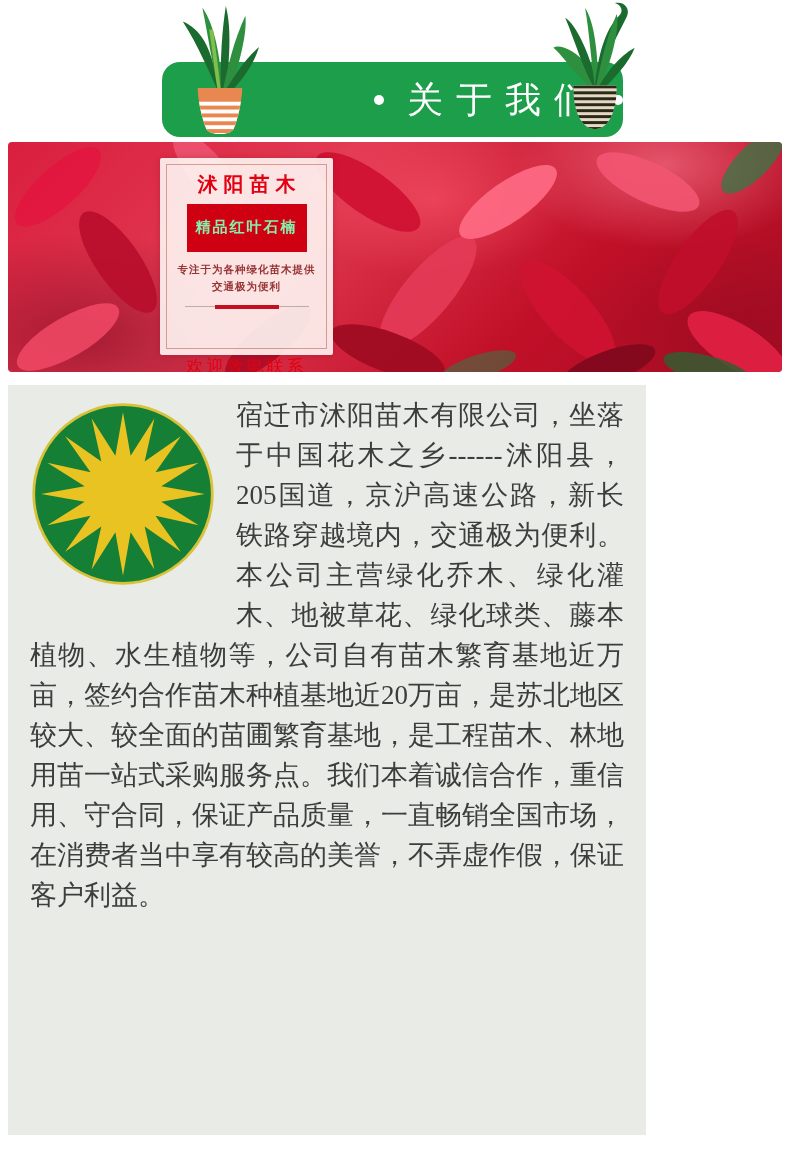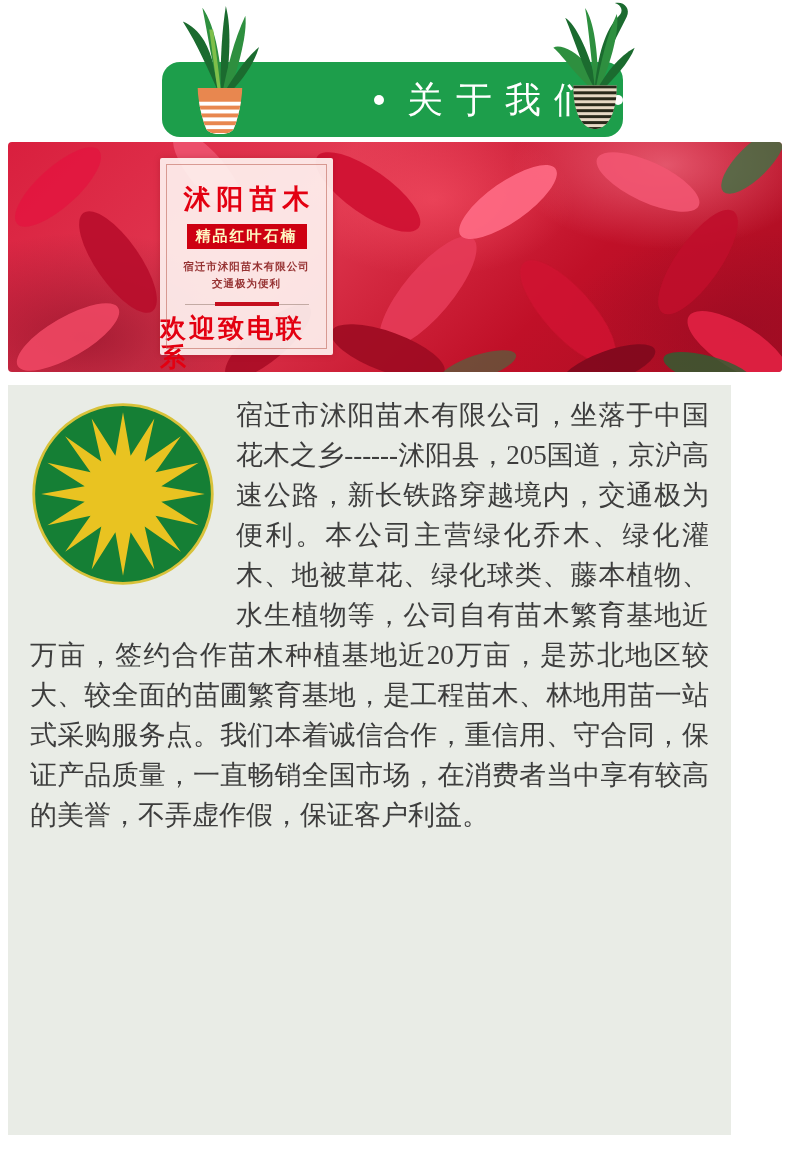--- a/index.html
+++ b/index.html
@@ -41,45 +41,45 @@
     position:absolute; left:152px; top:16px; width:173px; height:197px;
     background:rgba(255,247,244,.9); border-radius:2px;
     display:flex; flex-direction:column; align-items:center;
     padding-top:15px; box-shadow:0 0 6px rgba(120,0,10,.25);
   }
   .hero-card::before {
     content:""; position:absolute; inset:6px;
     border:1px solid rgba(186,92,80,.55); pointer-events:none;
   }
   .card-title {
-    color:#e30011; font-size:27px; font-weight:bold;
-    letter-spacing:6px; text-indent:6px; line-height:1.1;margin-top:12px;
+    color:#e30011; font-size:20px; font-weight:bold;
+    letter-spacing:6px; text-indent:6px; line-height:1.1;
   }
   .card-badge {
-    margin-top:9px; background:#ce0011; color:#fef9c3;
+    margin-top:9px; background:#ce0011; color:#86efac;
     font-size:15px; font-weight:bold; letter-spacing:2px;
-    padding:3px 9px; line-height:1.3;
+    padding:14px 9px; line-height:1.3;
   }
   .card-tagline {
     margin-top:9px; color:#973434; font-size:10.5px; font-weight:bold;
     letter-spacing:1px; line-height:17px; text-align:center;
   }
   .card-divider { display:flex; align-items:center; width:124px; margin:10px 0 9px; }
   .card-divider::before, .card-divider::after {
     content:""; flex:1; height:1px; background:#c3aaa4;
   }
   .card-divider .divider-bar { width:64px; height:4px; background:#c40f1e; }
   .card-footer {
-    color:#e30011; font-size:26px; font-weight:bold;
-    letter-spacing:3px; line-height:1.1;
+    color:#e30011; font-size:17px; font-weight:normal;
+    letter-spacing:3px; line-height:1.1;margin-top:40px;
   }
 
   
   .about {
-    margin:13px 8px 0; width:723px; min-height:750px;
+    margin:13px 8px 0; width:638px; min-height:750px;
     background:#e9ece6; padding:10px 22px 26px 22px;
   }
   .logo-wrap { float:left; width:186px; height:190px; margin:4px 20px 10px 0; }
   .logo-wrap svg { width:100%; height:100%; }
   .about p {
     font-size:27px; line-height:40px; color:#3d3d3d;
     text-align:justify; text-justify:inter-character;
   }
   .about p.p2 { text-indent:2.3em; }
 </style>
@@ -157,21 +157,21 @@
       <ellipse cx="745" cy="20" rx="42" ry="16" transform="rotate(-45 745 20)" fill="#2e7d46" opacity="0.8"></ellipse>
       <ellipse cx="700" cy="228" rx="46" ry="14" transform="rotate(15 700 228)" fill="#1e6b34" opacity="0.8"></ellipse>
       <ellipse cx="470" cy="225" rx="40" ry="12" transform="rotate(-18 470 225)" fill="#2e7d46" opacity="0.6"></ellipse>
     </g>
   </svg>
 
   <div class="hero-card">
     <div class="card-title">沭阳苗木</div>
     <div class="card-badge">精品红叶石楠</div>
     <div class="card-tagline">
-      <div>宿迁市沭阳苗木有限公司</div>
+      <div>专注于为各种绿化苗木提供</div>
       <div>交通极为便利</div>
     </div>
     <div class="card-divider">
         <span class="divider-bar"></span>
       </div>
     <div class="card-footer">欢迎致电联系</div>
   </div>
 </div>
 
 <div class="about">

